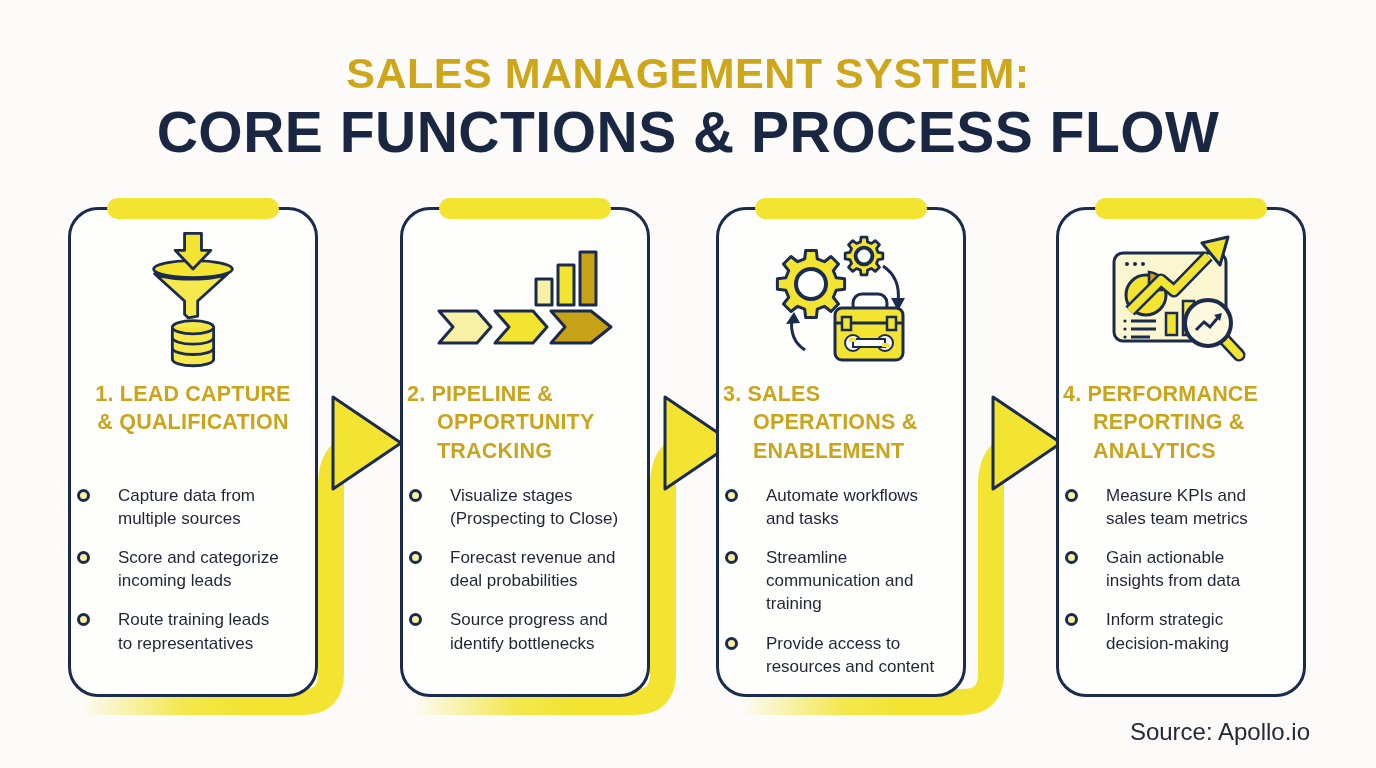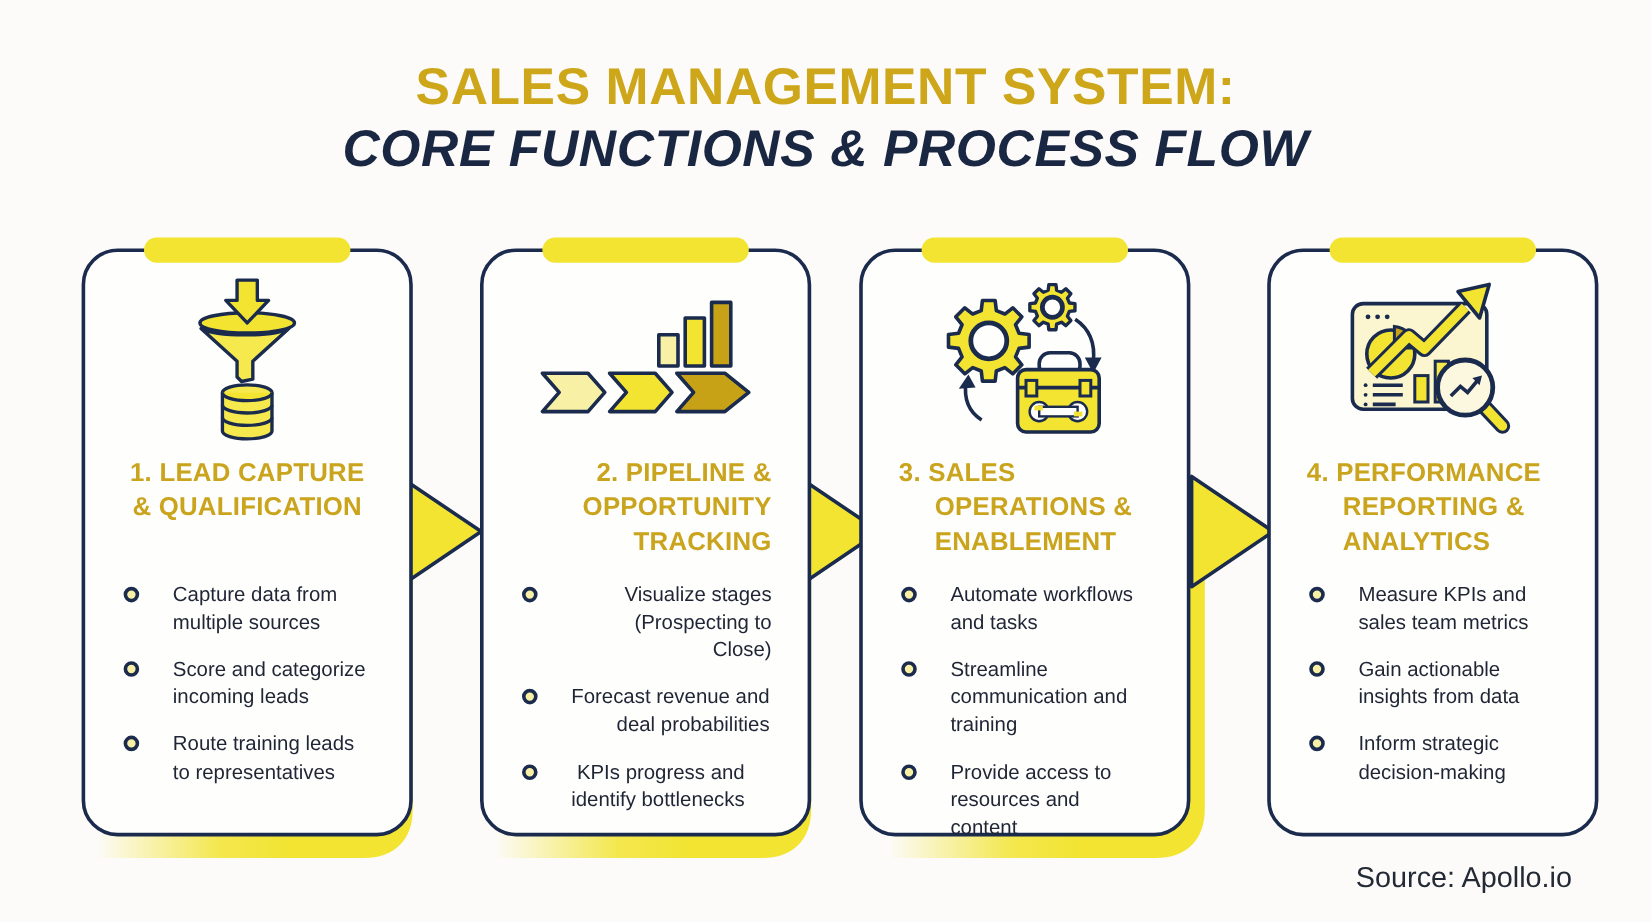--- a/index.html
+++ b/index.html
@@ -7,30 +7,30 @@
   body {
     font-family:"Liberation Sans", sans-serif;
     background:#FCFBF9;
     overflow:hidden;
   }
   .canvas { position:relative; width:1376px; height:768px; background:#FCFBF9; }
 
   
   .title-block { position:absolute; top:48px; left:0; width:100%; text-align:center; }
   .title-line1 { font-size:43px; font-weight:800; letter-spacing:0.5px; color:#CDA61A; line-height:1.2; }
-  .title-line2 { font-size:43px; font-weight:800; letter-spacing:0.5px; color:#1A2742; line-height:1.15;font-style:italic; }
+  .title-line2 { font-size:57px; font-weight:800; letter-spacing:0.5px; color:#1A2742; line-height:1.15; }
 
   
   .card {
-    position:absolute; top:207px; width:276px; height:490px;
+    position:absolute; top:207px; width:250px; height:490px;
     background:#FEFEFD; border:3px solid #1B2B4D; border-radius:30px;
-    padding:0 30px; z-index:2;
+    padding:0 4px; z-index:2;
   }
   .card.c1 { left:68px; }
-  .card.c2 { left:400px;text-align:right; }
+  .card.c2 { left:400px; }
   .card.c3 { left:716px; }
   .card.c4 { left:1056px; }
 
   .pill {
     position:absolute; top:-12px; left:50%; transform:translateX(-50%);
     width:172px; height:21px; background:#F2E431; border-radius:11px;
   }
 
   .icon-box { height:150px; margin-top:16px; display:flex; align-items:center; justify-content:center; }
 
@@ -162,21 +162,21 @@
           <span class="bullet-text">Visualize stages
 (Prospecting to Close)</span>
         </li>
       <li>
           <span class="dot"></span>
           <span class="bullet-text">Forecast revenue and
 deal probabilities</span>
         </li>
       <li>
           <span class="dot"></span>
-          <span class="bullet-text">KPIs progress and
+          <span class="bullet-text">Source progress and
 identify bottlenecks</span>
         </li>
     </ul>
   </div>
 
   <div class="card c3">
     <div class="pill"></div>
     <div class="icon-box">
       <svg width="152" height="142" viewBox="0 0 152 142">
 

